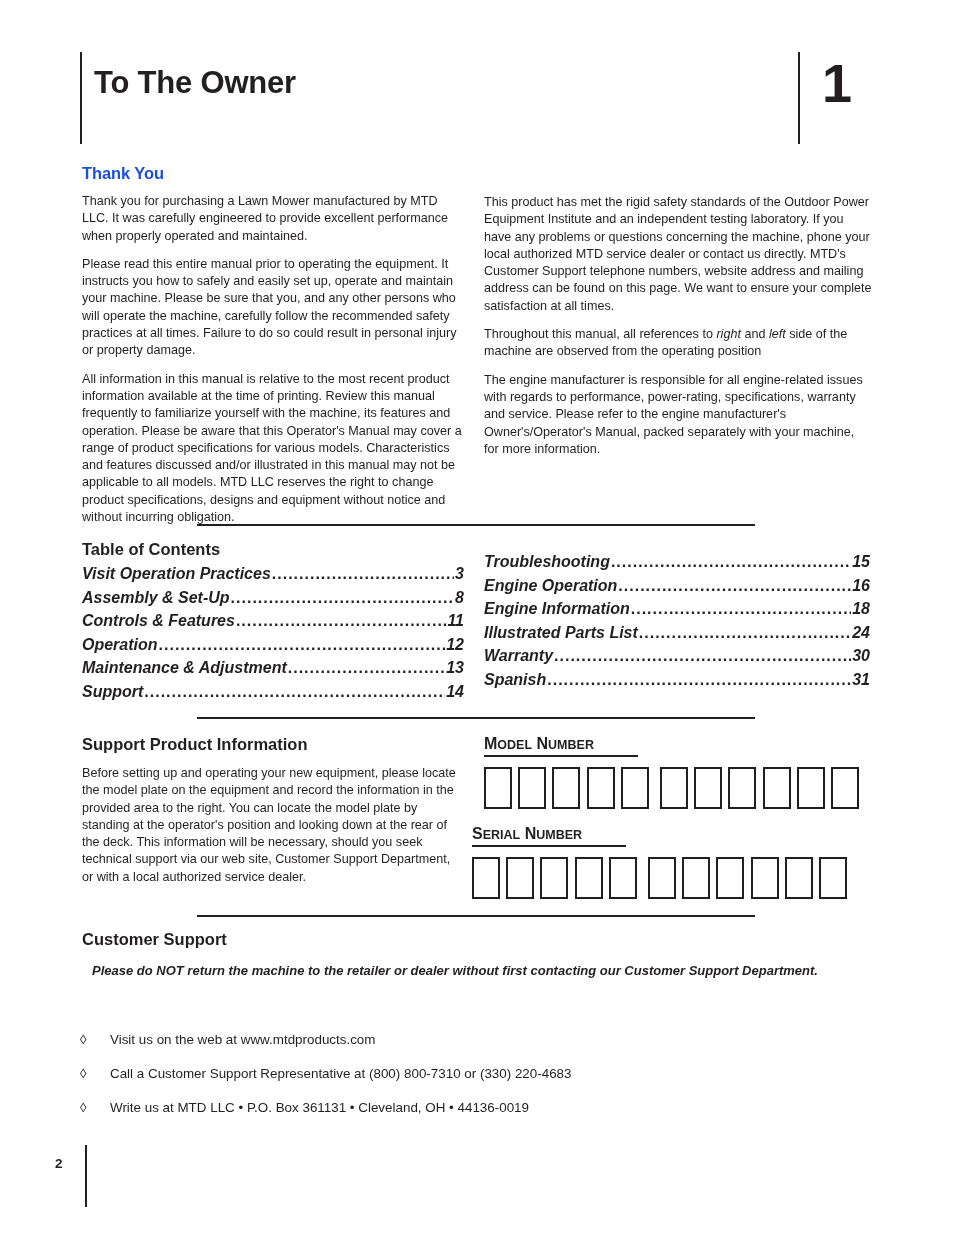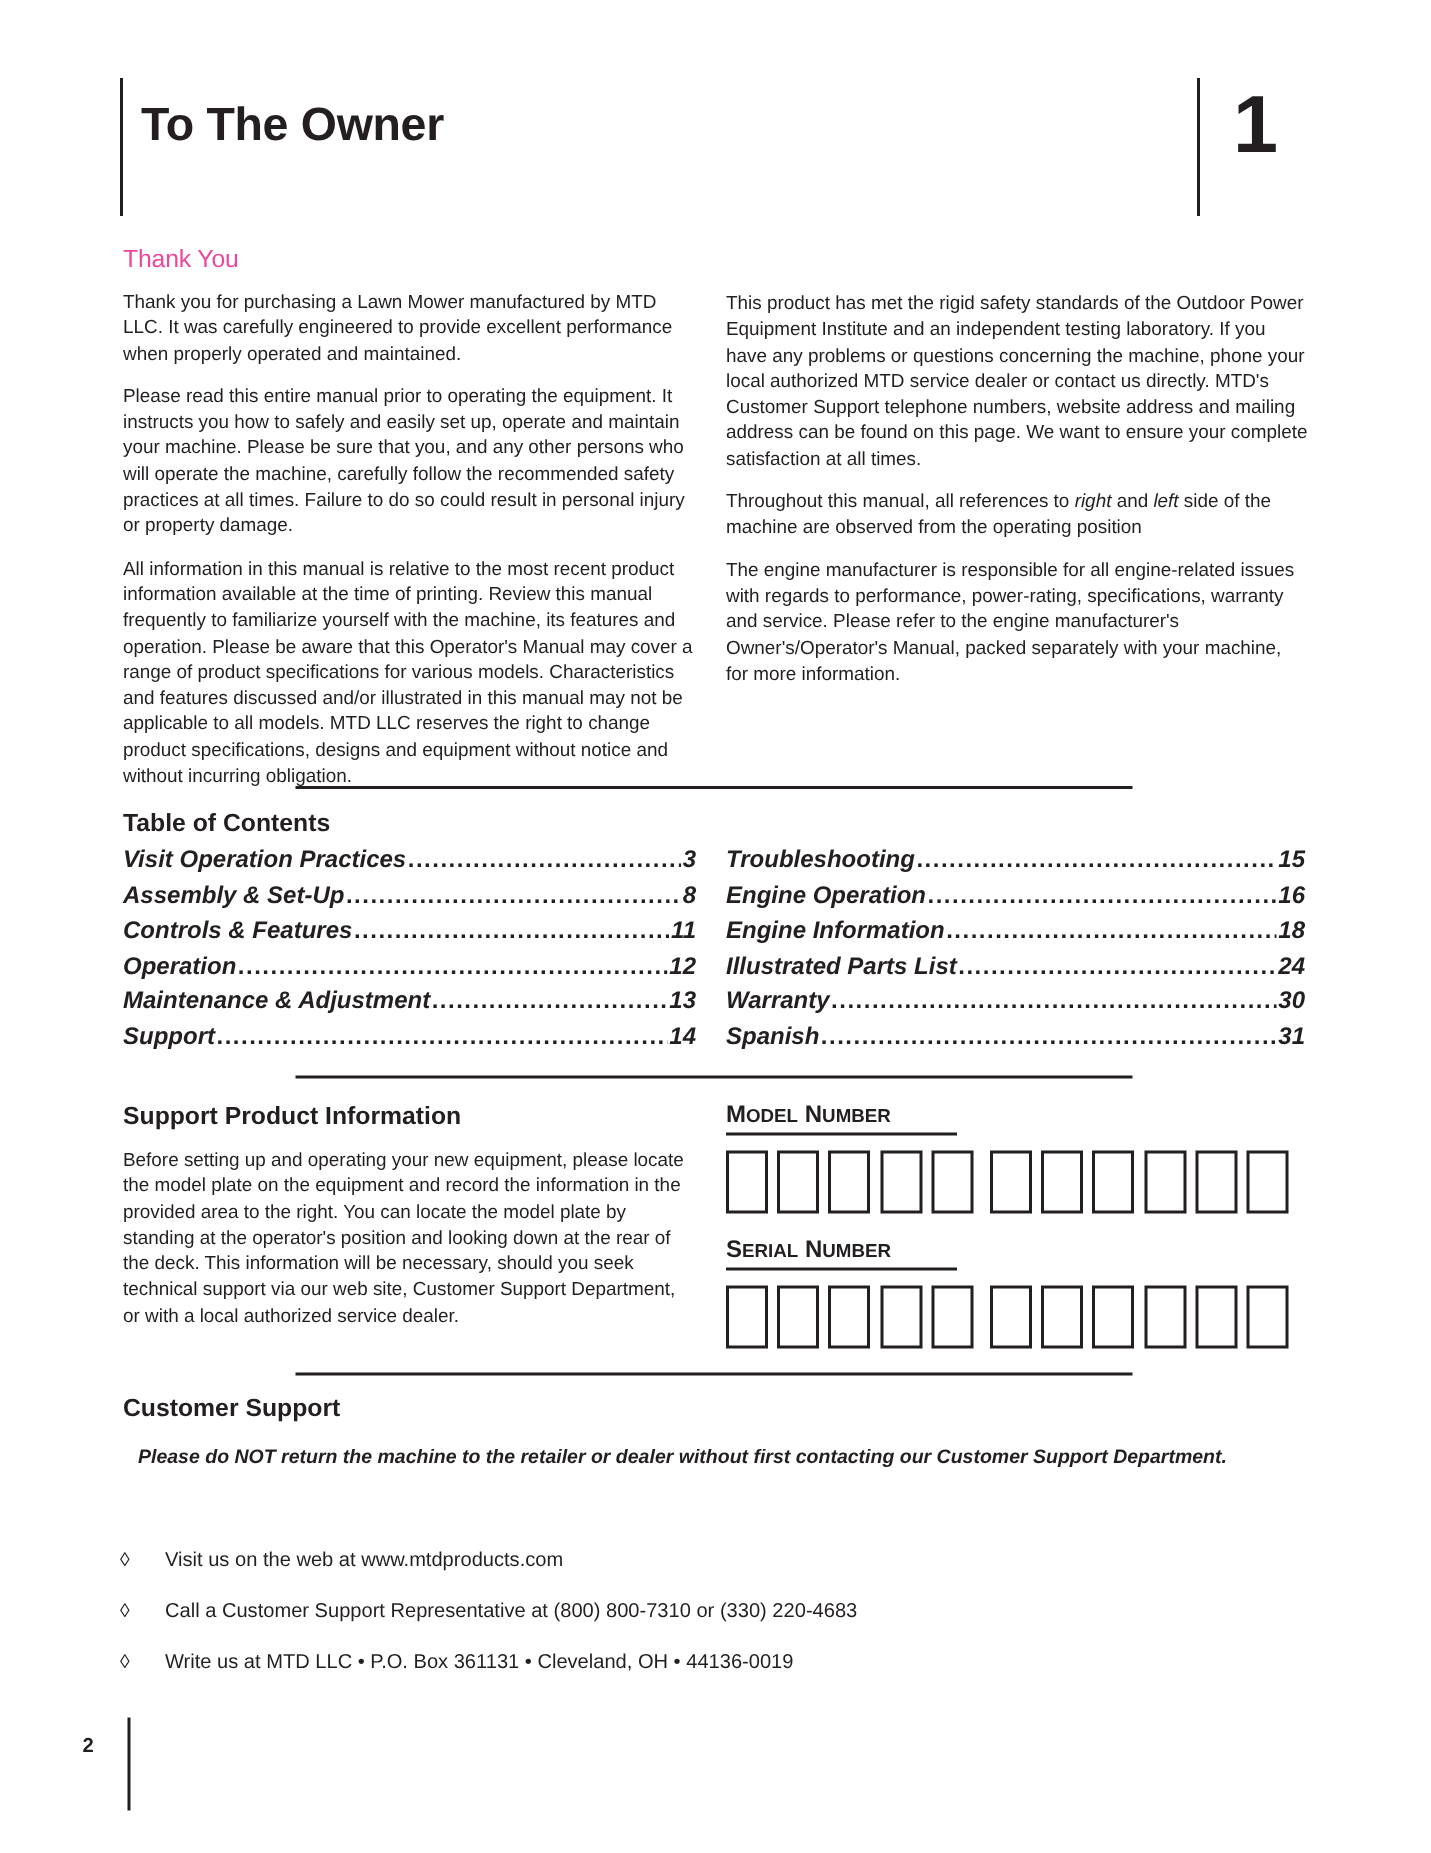--- a/index.html
+++ b/index.html
@@ -63,22 +63,22 @@
     top: 4px;
     font-size: 54px;
     font-weight: 700;
     line-height: 1;
     color: #231f20;
   }
 
   
   .sec-head {
     font-size: 16.5px;
-    font-weight: 400;
-    color: #ec4899;
+    font-weight: 700;
+    color: #1d4ed8;
     letter-spacing: -0.1px;
     margin: 0 0 10px 0;
   }
 
   
   .col {
     position: absolute;
   }
   .body-p {
     font-size: 12.6px;
@@ -313,21 +313,21 @@
         <span class="toc-label">Maintenance  &amp; Adjustment</span>
         <span class="toc-leader">........................................................................................................</span>
         <span class="toc-page">13</span>
       </li>
       <li class="toc-row">
         <span class="toc-label">Support</span>
         <span class="toc-leader">........................................................................................................</span>
         <span class="toc-page">14</span>
       </li>
     </ul>
-  <ul class="toc-list" id="toc-right" style="left:484px; top:562px; width:386px;text-align:center;">
+  <ul class="toc-list" id="toc-right" style="left:484px; top:550px; width:386px;text-align:center;">
       <li class="toc-row">
         <span class="toc-label">Troubleshooting</span>
         <span class="toc-leader">........................................................................................................</span>
         <span class="toc-page">15</span>
       </li>
       <li class="toc-row">
         <span class="toc-label">Engine Operation</span>
         <span class="toc-leader">........................................................................................................</span>
         <span class="toc-page">16</span>
       </li>
@@ -370,21 +370,21 @@
         <div class="numbox"></div>
         <div class="numbox gap"></div>
         <div class="numbox"></div>
         <div class="numbox"></div>
         <div class="numbox"></div>
         <div class="numbox"></div>
         <div class="numbox"></div>
       </div>
   </div>
 
-  <div class="numblock" style="left:484px; top:825px;">
+  <div class="numblock" style="left:472px; top:825px;">
     <div class="numblock-label"><span class="cap">S</span><span class="sm">ERIAL</span><span class="cap">&nbsp;</span><span class="cap">N</span><span class="sm">UMBER</span><span class="pad"></span></div>
     <div class="boxrow" id="serial-boxes">
         <div class="numbox"></div>
         <div class="numbox"></div>
         <div class="numbox"></div>
         <div class="numbox"></div>
         <div class="numbox"></div>
         <div class="numbox gap"></div>
         <div class="numbox"></div>
         <div class="numbox"></div>

